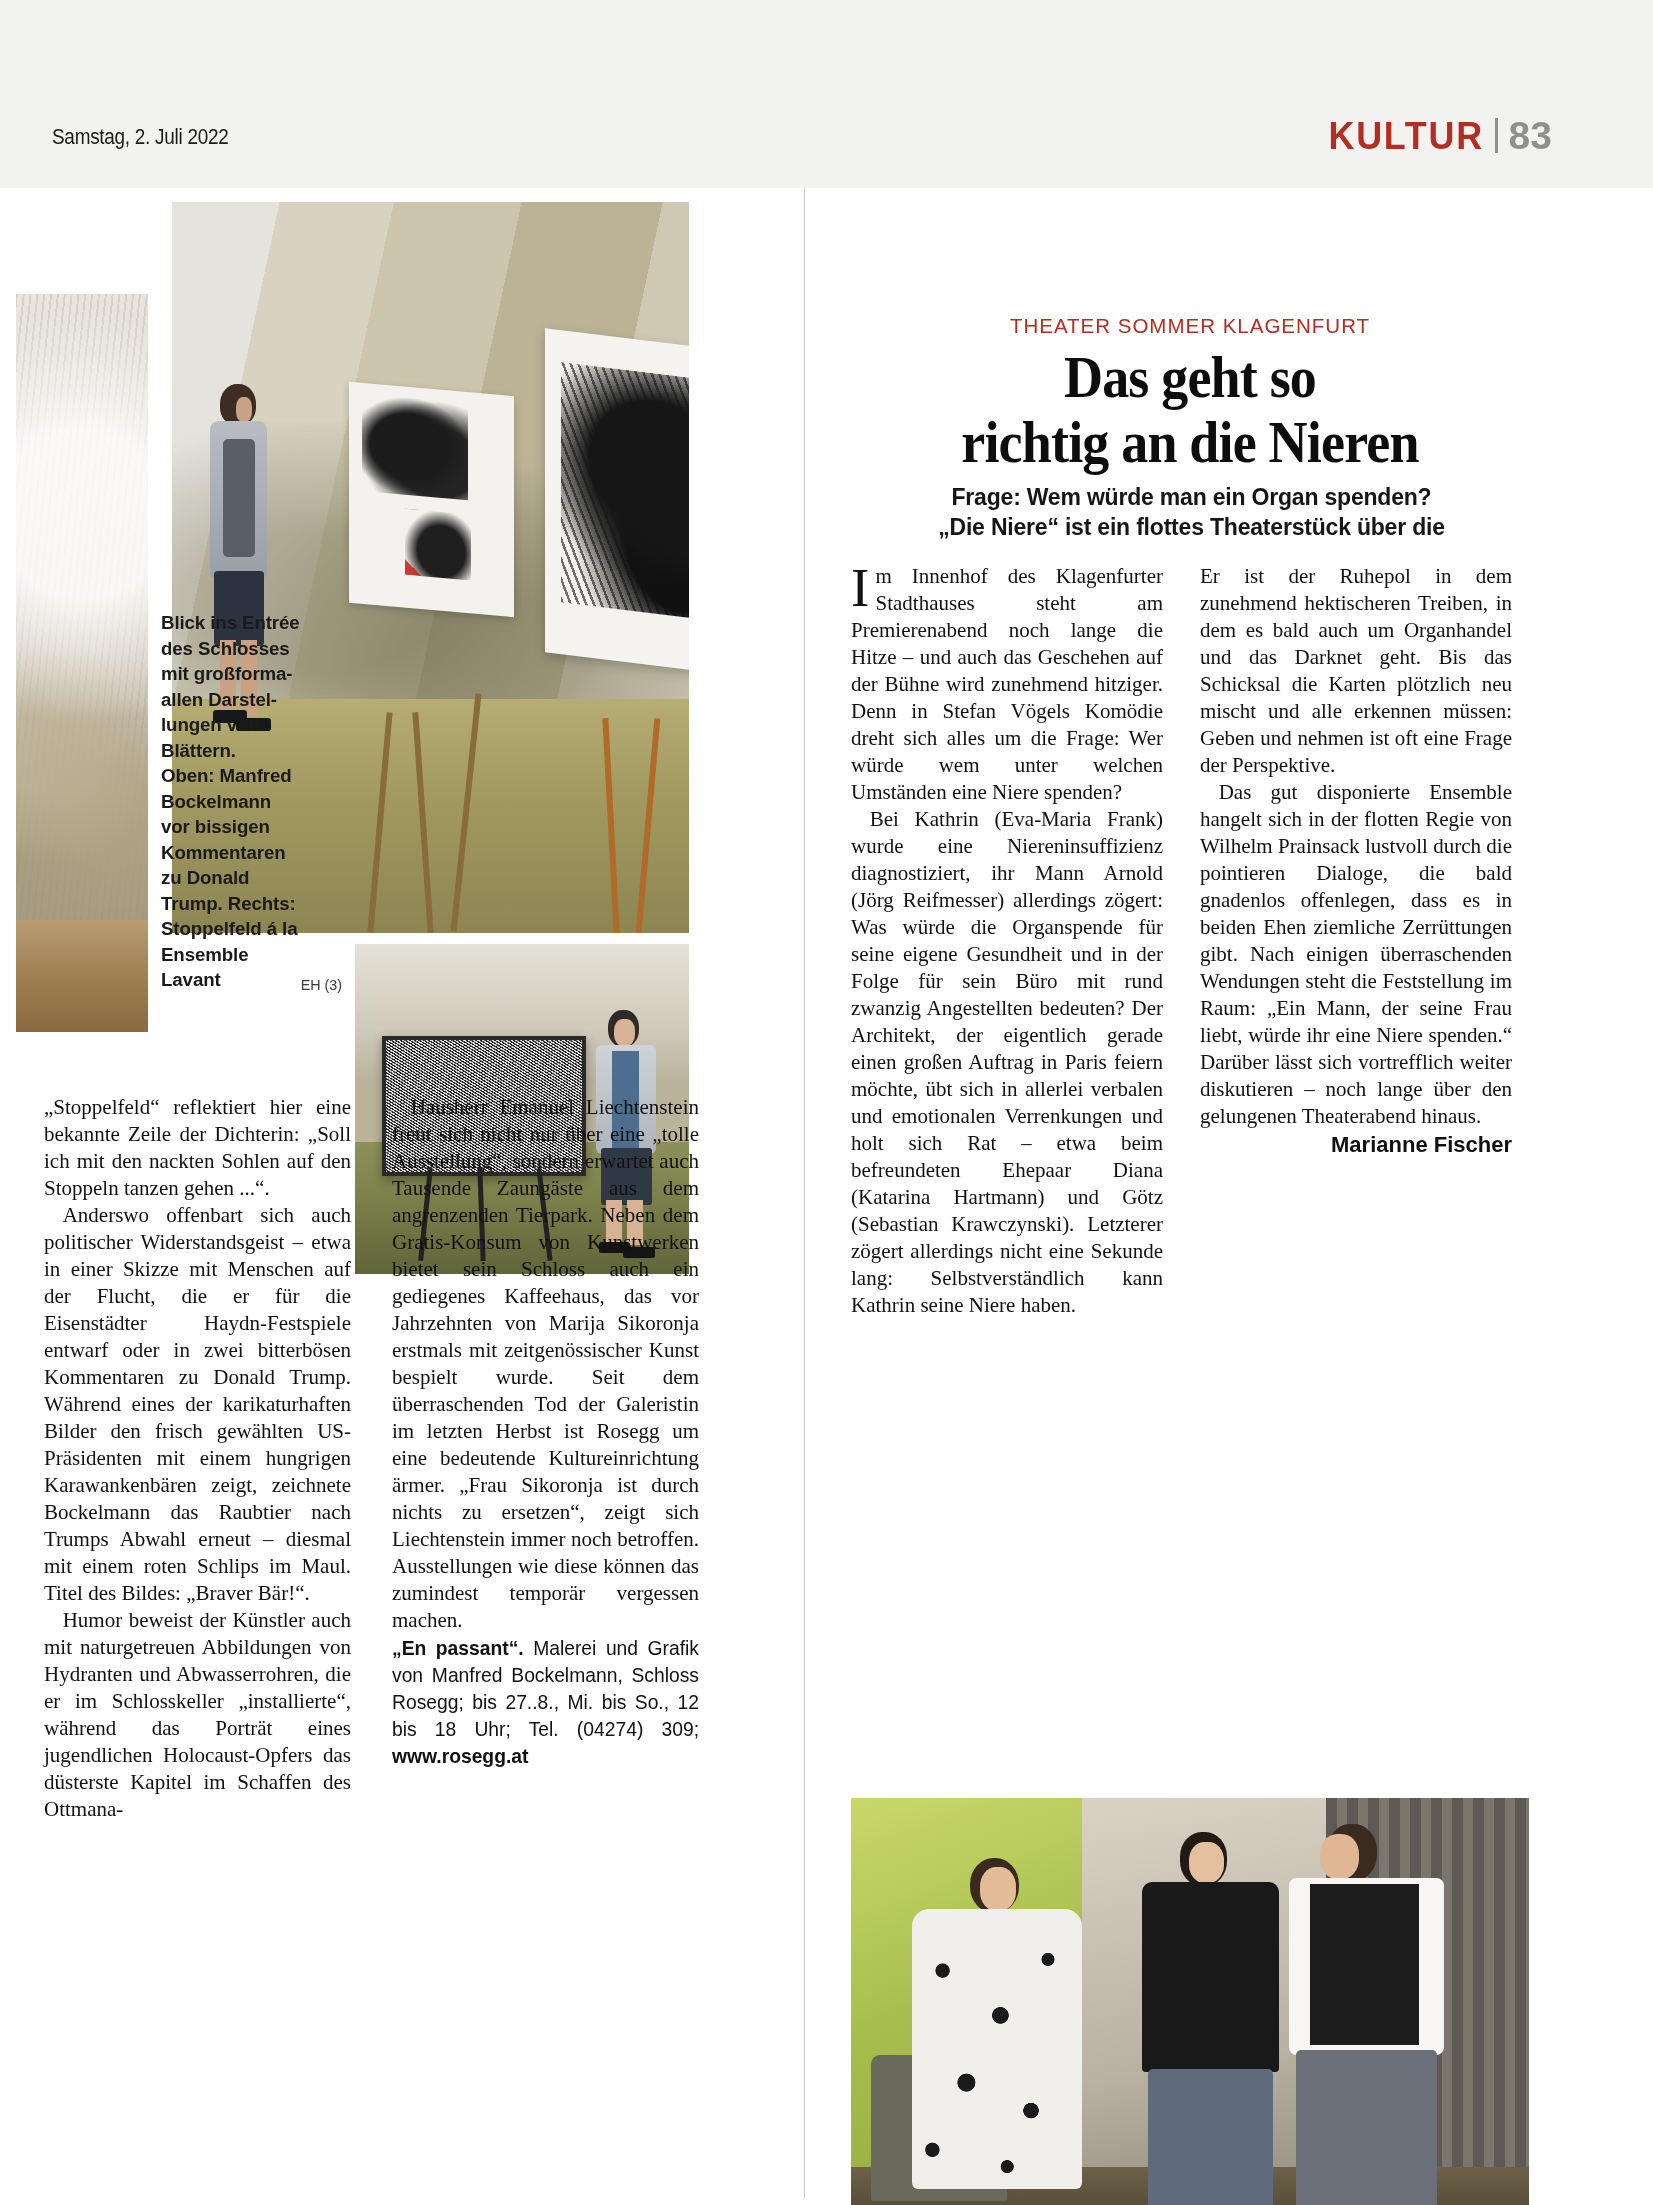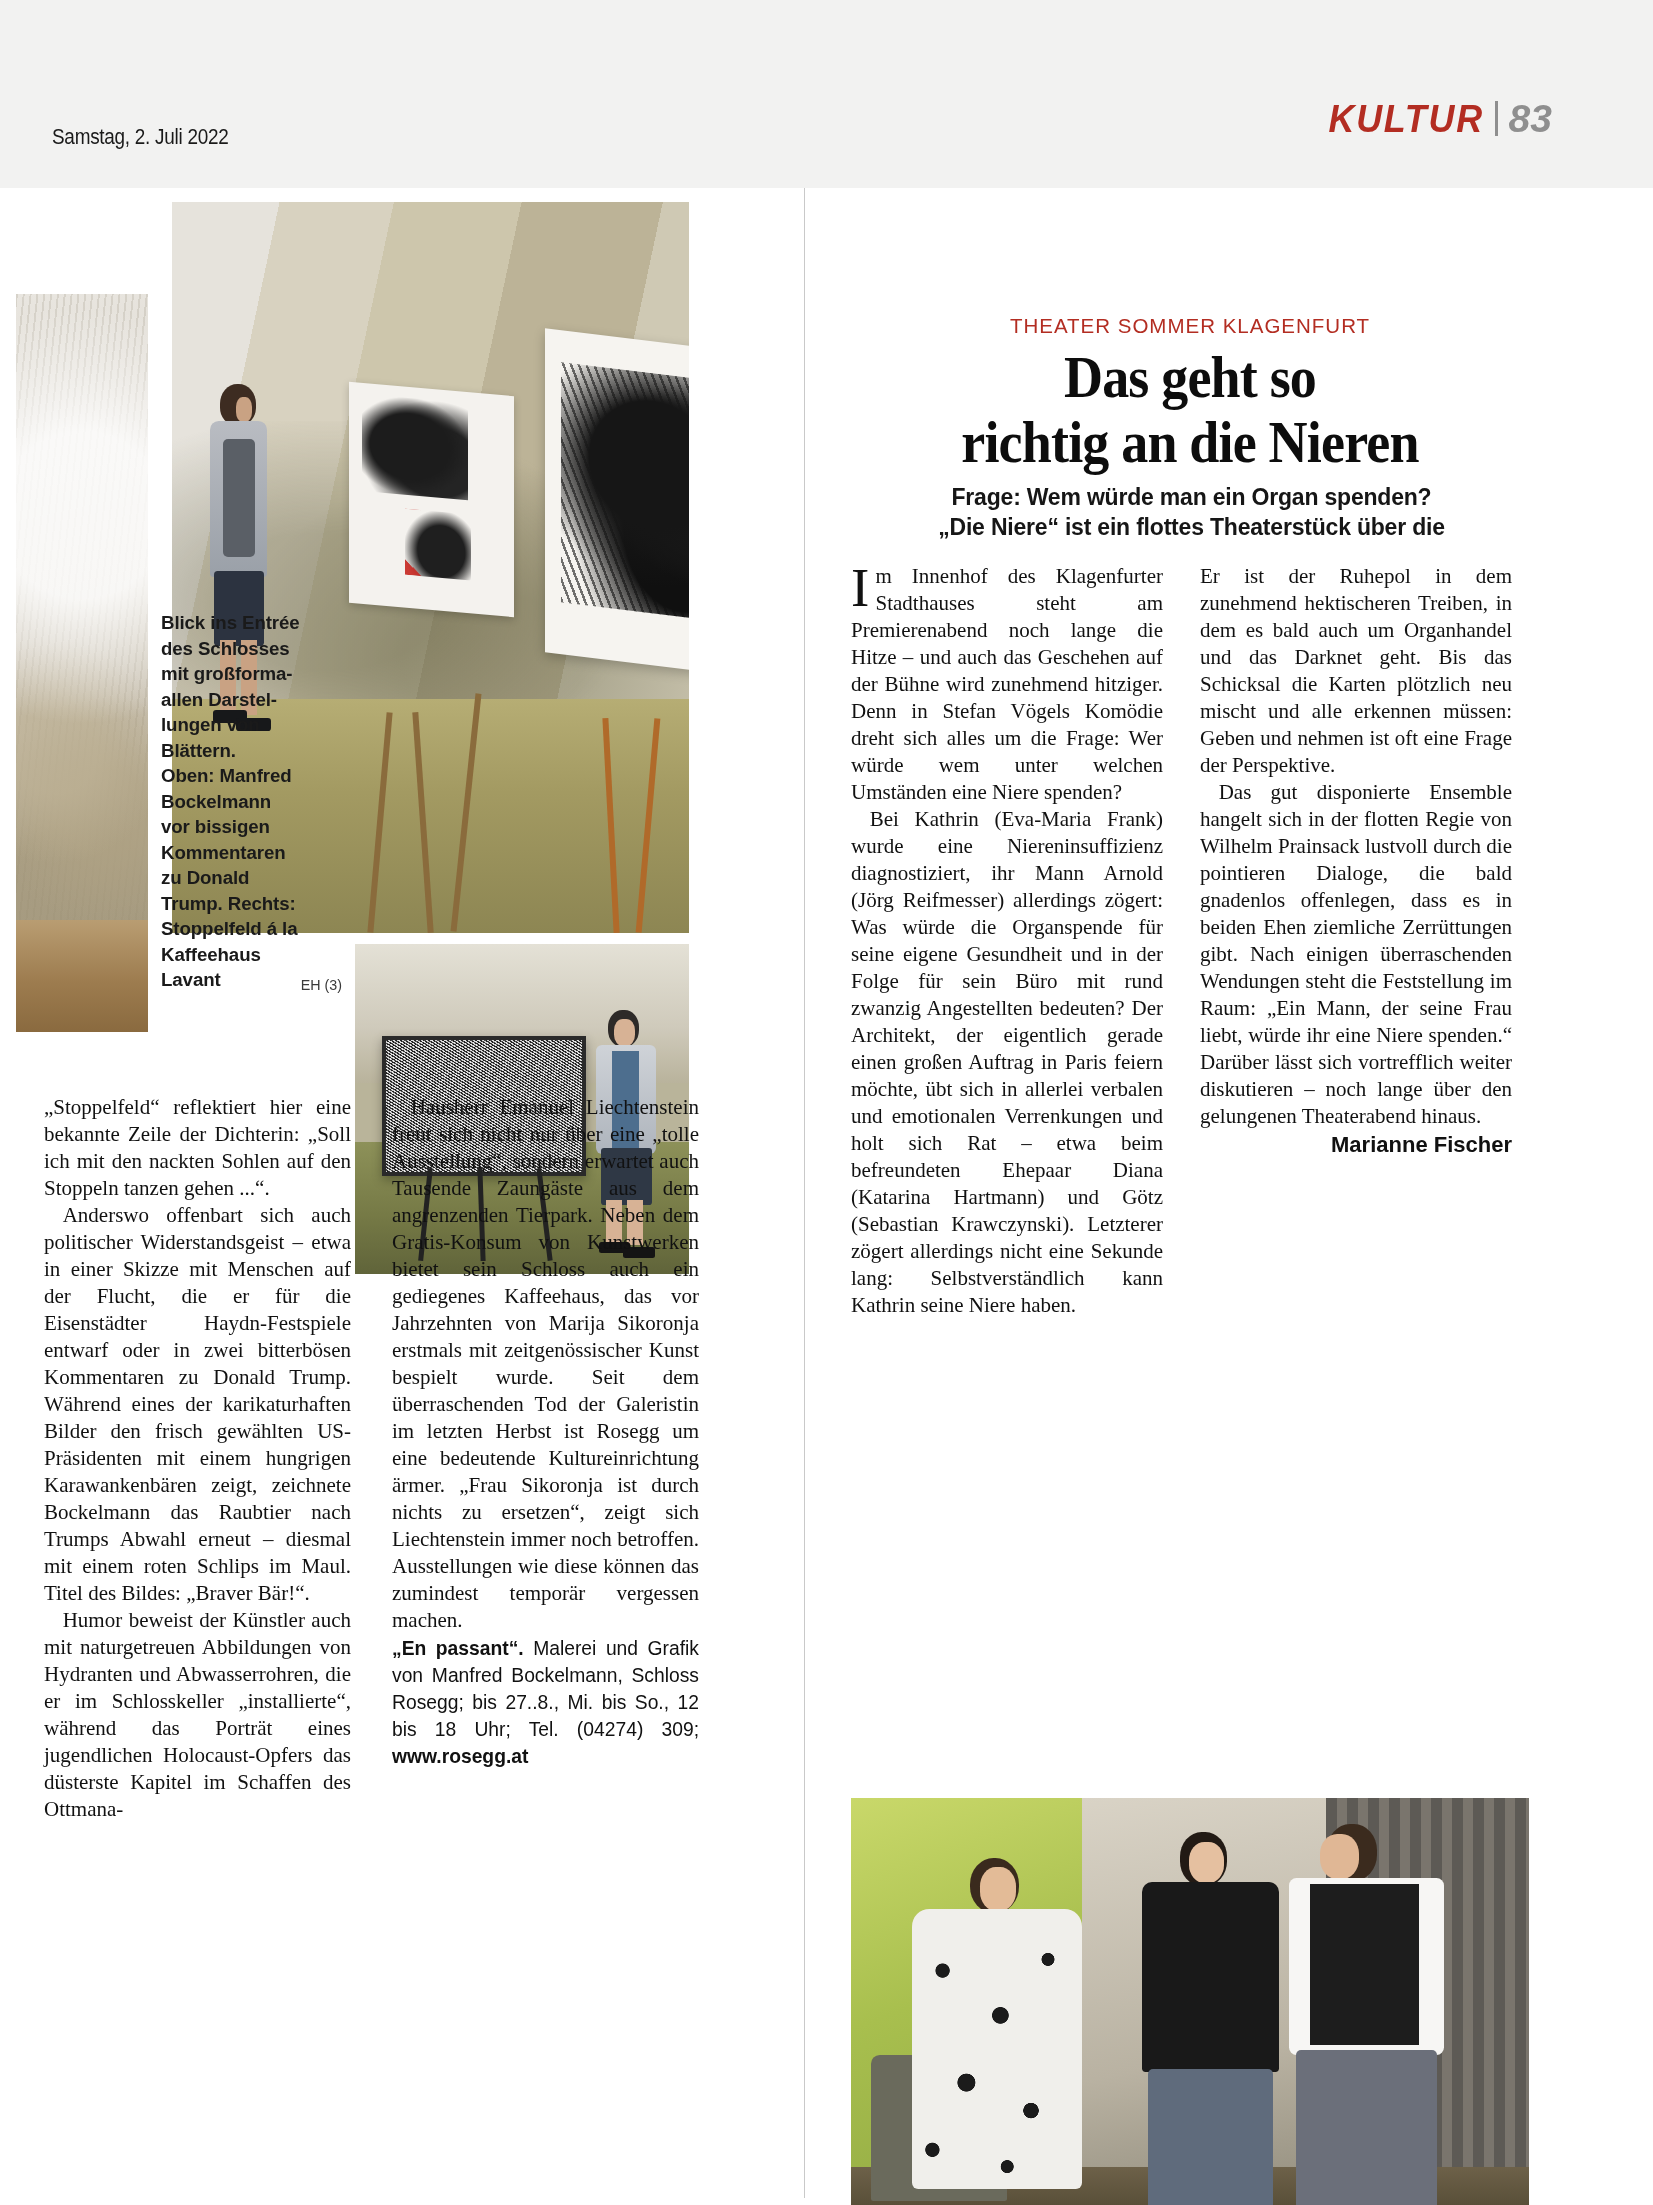--- a/index.html
+++ b/index.html
@@ -26,25 +26,24 @@
     font-size: 22px;
     font-weight: 400;
     letter-spacing: -0.3px;
     color: #1a1a1a;
     transform: scaleX(0.86);
     transform-origin: left center;
     white-space: nowrap;
   }
   #masthead-right {
     position: absolute;
-    right: 102px; top: 99px;
+    right: 102px; top: 116px;
     display: flex;
     align-items: center;
     gap: 11px;
-    font-style: italic;
   }
   #masthead-section {
     font-family: "Liberation Sans", sans-serif;
     font-size: 39px;
     font-weight: 700;
     letter-spacing: 1.9px;
     color: #b32d22;
     transform: scaleX(0.92);
     transform-origin: right center;
     line-height: 1;
@@ -453,21 +452,21 @@
     <div class="cap-text">allen Darstel-</div>
     <div class="cap-text">lungen von</div>
     <div class="cap-text">Blättern.</div>
     <div class="cap-text">Oben: Manfred</div>
     <div class="cap-text">Bockelmann</div>
     <div class="cap-text">vor bissigen</div>
     <div class="cap-text">Kommentaren</div>
     <div class="cap-text">zu Donald</div>
     <div class="cap-text">Trump. Rechts:</div>
     <div class="cap-text">Stoppelfeld á la</div>
-    <div class="cap-text">Kaffeehaus</div>
+    <div class="cap-text">Ensemble</div>
     <div class="cap-lastline">
       <span class="cap-text">Lavant</span>
       <span class="cap-credit" style="position:static;">EH (3)</span>
     </div>
   </div>
 
   <div class="body-col" id="left-col-1">
     <p class="first">„Stoppelfeld“ reflektiert hier eine bekannte Zeile der Dichterin: „Soll ich mit den nackten Sohlen auf den Stoppeln tanzen gehen ...“.</p>
     <p>Anderswo offenbart sich auch politischer Widerstandsgeist – etwa in einer Skizze mit Menschen auf der Flucht, die er für die Eisenstädter Haydn-Festspiele entwarf oder in zwei bitterbösen Kommentaren zu Donald Trump. Während eines der karikaturhaften Bilder den frisch gewählten US-Präsidenten mit einem hungrigen Karawankenbären zeigt, zeichnete Bockelmann das Raubtier nach Trumps Abwahl erneut – diesmal mit einem roten Schlips im Maul. Titel des Bildes: „Braver Bär!“.</p>
     <p>Humor beweist der Künstler auch mit naturgetreuen Abbildungen von Hydranten und Abwasserrohren, die er im Schlosskeller „installierte“, während das Porträt eines jugendlichen Holocaust-Opfers das düsterste Kapitel im Schaffen des Ottmana-</p>

